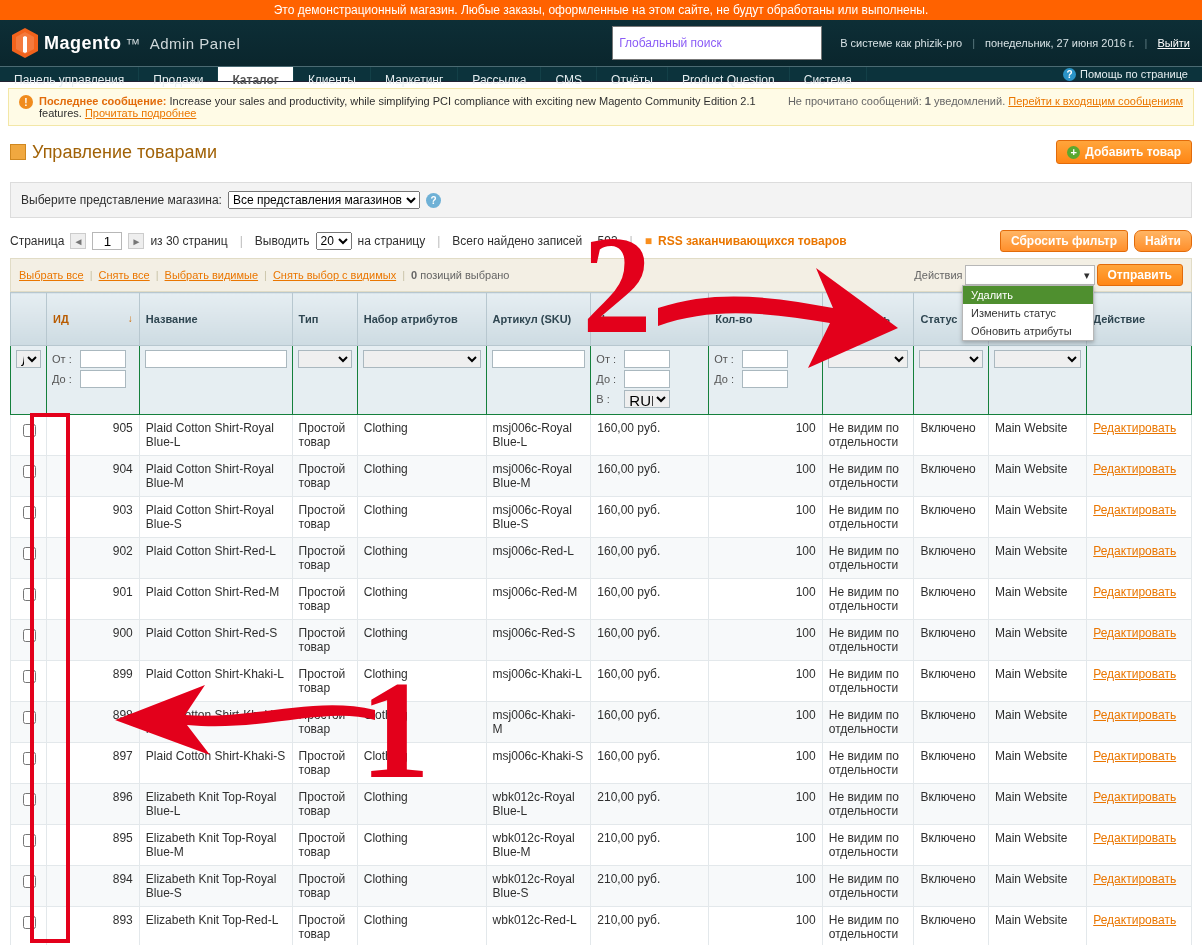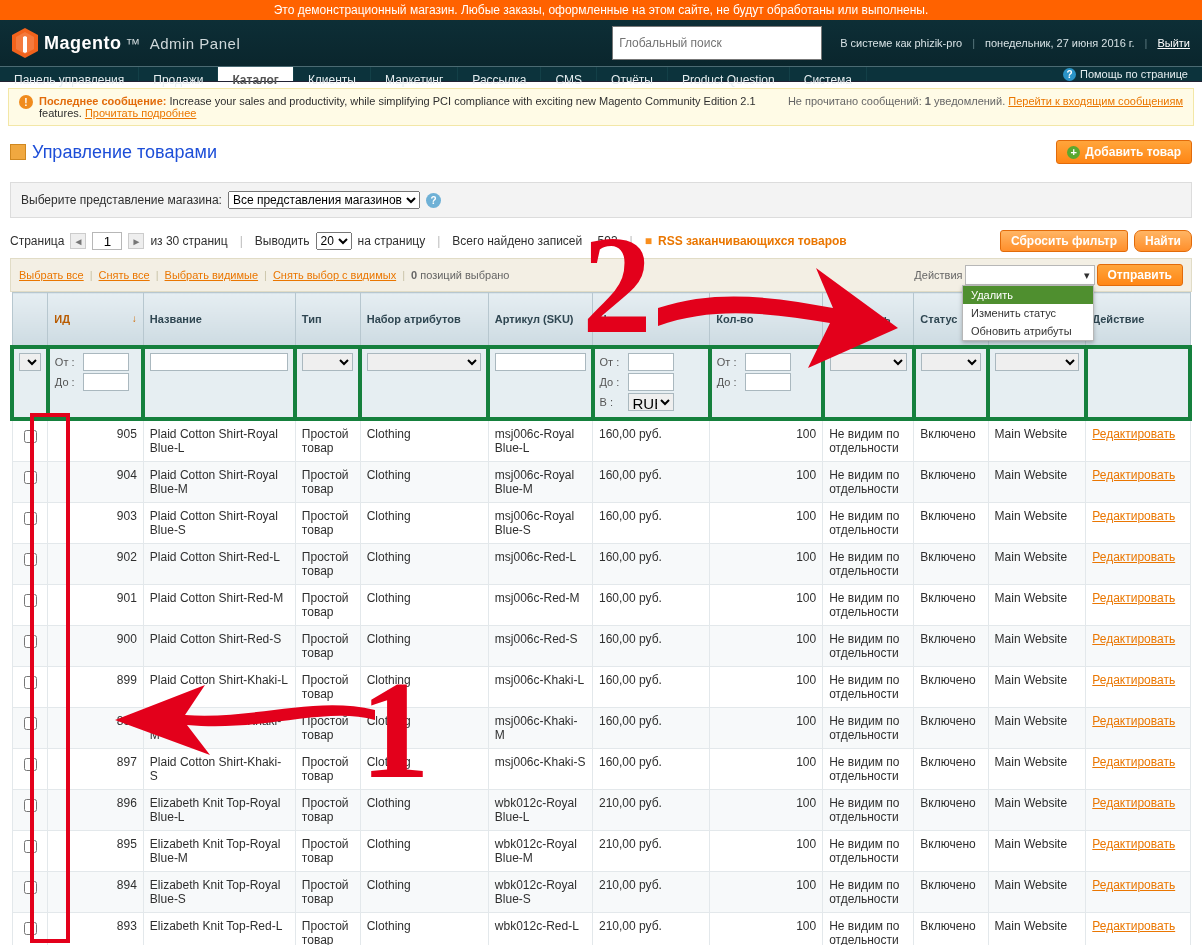--- a/index.html
+++ b/index.html
@@ -7,40 +7,40 @@
   a { color:#ea7601; text-decoration:underline; cursor:pointer; }
   
   .demo-banner { background:#ff6200; color:#fff; text-align:center; padding:3px 0; font-size:12px; }
   
   .header { background: linear-gradient(#0d2e36,#0a262d); color:#fff; height:46px; display:flex; align-items:center; padding:0 12px; }
   .logo { display:flex; align-items:center; gap:6px; }
   .logo-mark svg { display:block; }
   .logo-text { font-size:18px; font-weight:bold; letter-spacing:0.5px; }
   .logo-text .ap { font-weight:normal; color:#cfd8da; font-size:15px; margin-left:4px;}
   .header-spacer { flex:1; }
-  .global-search { width:210px; height:22px; border:1px solid #777; padding:16px 6px; font-size:12px; color:#737373; }
+  .global-search { width:210px; height:22px; border:1px solid #777; padding:16px 6px; font-size:12px; color:#8b5cf6; }
   .header-right { display:flex; align-items:center; gap:10px; font-size:11px; color:#d7e2e5; margin-left:18px; white-space:nowrap; }
   .header-right a { color:#fff; }
   .sep { color:#5d7b82; }
   
   .nav { background:#0c333c; border-top:1px solid #4b6a72; border-bottom:1px solid #223; display:flex; align-items:stretch; height:16px; }
   .nav-item { color:#e6eef0; padding:6px 14px; font-size:12px; border-right:1px solid #134048; cursor:pointer; }
   .nav-item.active { background:#fff; color:#555; font-weight:bold; }
   .nav-spacer { flex:1; }
   .nav-help { color:#e6eef0; padding:6px 14px; font-size:11px; display:flex; align-items:center; gap:4px;}
   .help-icon { width:13px; height:13px; border-radius:50%; background:#2a94c7; color:#fff; display:inline-flex; align-items:center; justify-content:center; font-size:10px; font-weight:bold;}
   
   .notif { background:#fffbe6; border:1px solid #f3e7a7; margin:6px 8px 0; padding:6px 10px; font-size:11px; display:flex; align-items:flex-start; gap:6px; }
   .notif .warn-icon { width:14px; height:14px; border-radius:50%; background:#f08b1d; color:#fff; font-weight:bold; display:inline-flex; align-items:center; justify-content:center; font-size:10px; flex:none;}
   .notif .left { flex:1; }
   .notif .left b { color:#e26b0a; }
   .notif .right { text-align:left; white-space:nowrap; color:#666; }
   
   .page-title-row { display:flex; align-items:center; padding:14px 10px 10px; }
-  .page-title-row h1 { margin:0; font-size:18px; color:#1d4ed8; font-weight:normal; display:flex; align-items:center; gap:6px;}
+  .page-title-row h1 { margin:0; font-size:18px; color:#a16207; font-weight:normal; display:flex; align-items:center; gap:6px;}
   .cube-icon { width:16px; height:16px; background:#f0a840; display:inline-block; border:1px solid #d08820;}
   .btn-orange { background:linear-gradient(#ffa53b,#ff8615); border:1px solid #e26b0a; color:#fff; font-weight:bold; font-size:12px; padding:4px 10px; border-radius:3px; cursor:pointer; display:inline-flex; align-items:center; gap:5px; text-decoration:none;}
   .btn-gray { background:linear-gradient(#fafafa,#e8e8e8); border:1px solid #c9c9c9; color:#555; font-size:12px; padding:3px 10px; border-radius:3px; cursor:pointer;}
   .plus-circle { width:13px; height:13px; border-radius:50%; background:#5aa82f; display:inline-flex; align-items:center; justify-content:center; color:#fff; font-size:11px; font-weight:bold; line-height:1;}
   
   .storeview { background:#f3f3f3; border:1px solid #dcdcdc; margin:8px 10px 0; padding:8px 10px; font-size:12px; display:flex; align-items:center; gap:6px;}
   .storeview select { font-size:12px; }
   .qmark { width:15px; height:15px; border-radius:50%; background:#6fb1d6; color:#fff; font-size:10px; display:inline-flex; align-items:center; justify-content:center; font-weight:bold;}
   
   .pager-row { margin:12px 10px 0; font-size:12px; display:flex; align-items:center; gap:6px; }
@@ -55,21 +55,21 @@
   .massact a { color:#ea7601; font-size:11px; }
   .massact .pipe2 { color:#c9c3a8; }
   .massact .right { margin-left:auto; display:flex; align-items:center; gap:2px;}
   .massact .right label { color:#666; font-size:11px;}
   .action-select { width:130px; height:20px; border:1px solid #b7b7b7; background:#fff; font-size:11px;}
   
   .grid { margin:0 10px; border:1px solid #cfd9de; border-top:none; width:calc(100% - 20px); border-collapse:collapse; }
   .grid th { background:linear-gradient(#e6eef2,#cddbe2); border:1px solid #b7c7cf; font-size:11px; color:#2f4651; padding:20px 6px; text-align:left; font-weight:bold; white-space:nowrap;}
   .grid th.sort { color:#b85b00; }
   .sort-arrow { color:#d06a00; font-size:10px; float:right;}
-  .filter-row td { background:#e6eef2; border:4px solid #15803d; padding:4px 5px; vertical-align:top; }
+  .filter-row td { background:#e6eef2; border:1px solid #15803d; padding:4px 5px; vertical-align:top; }
   .filter-row select, .filter-row input { font-size:15px; width:100%; border:1px solid #aab8bf; height:18px; box-sizing:border-box;}
   .range-lbl { display:inline-block; width:26px; font-size:11px; color:#555;}
   .range-line { display:flex; align-items:center; gap:2px; margin-bottom:2px;}
   .range-line input { width:46px; }
   .grid td.cell { border:1px solid #e3e8eb; padding:6px 6px; font-size:12px; vertical-align:top; }
   .grid tr.odd td.cell {}
   .grid tr.even td.cell { background:#f7f9fa; }
   .col-chk { width:24px; text-align:center;}
   .col-id { width:70px; text-align:right;}
   .col-name { width:140px;}

